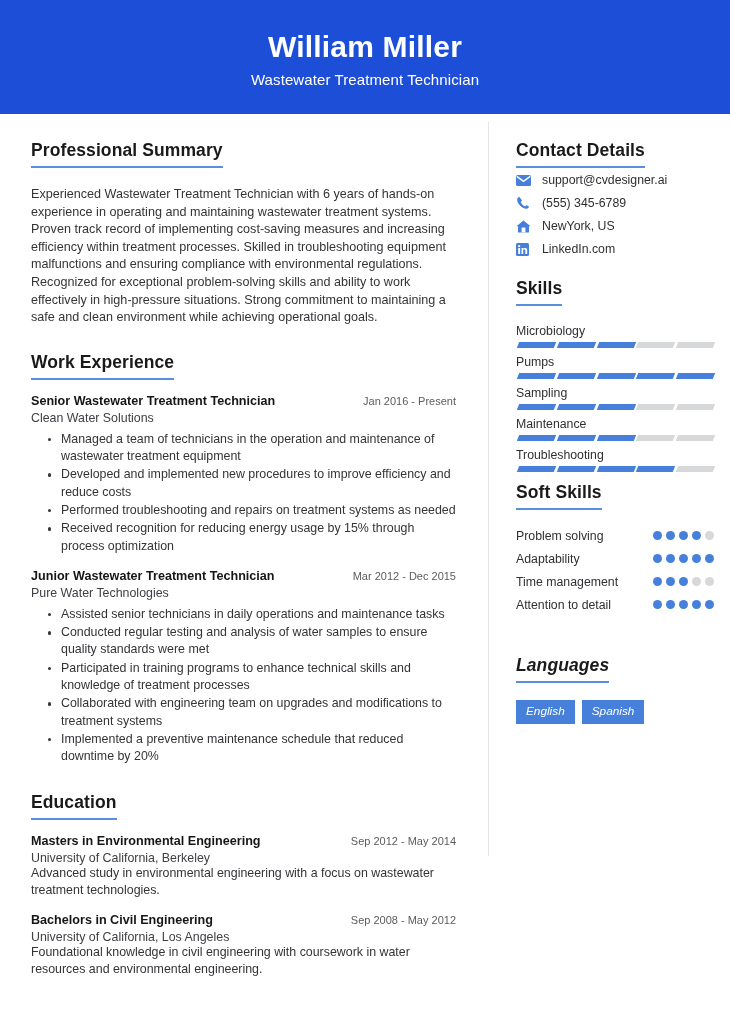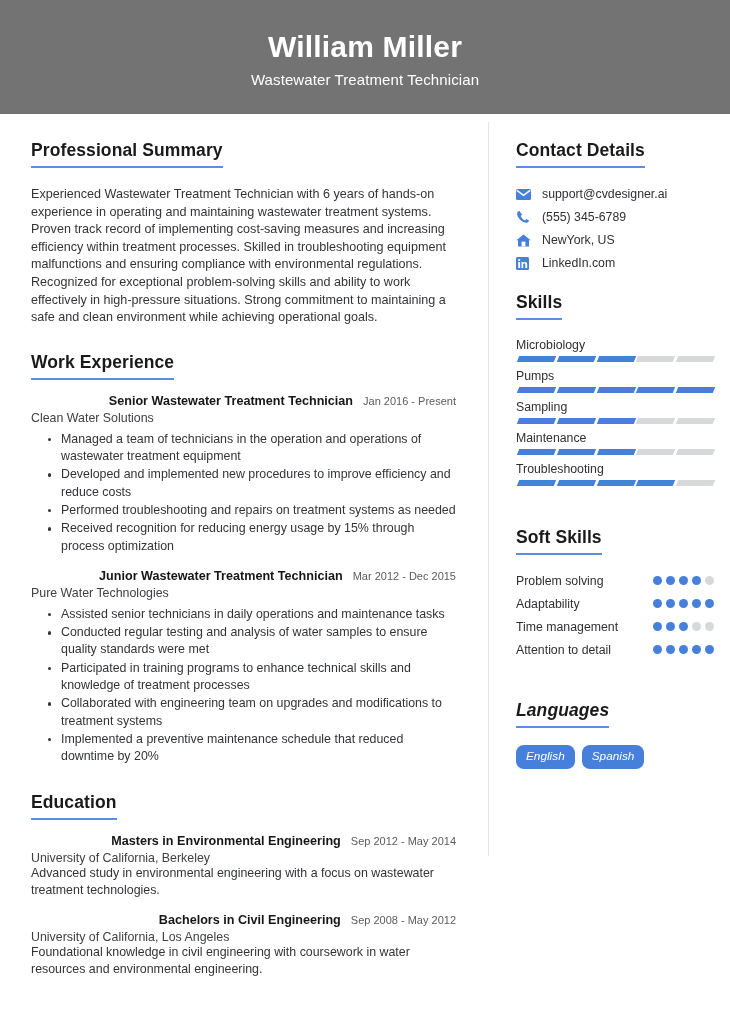--- a/index.html
+++ b/index.html
@@ -17,21 +17,21 @@
     width: 730px;
     height: 1024px;
     background: #ffffff;
     overflow: hidden;
   }
 
   
   .header {
     width: 730px;
     height: 114px;
-    background: #737373;
+    background: #1d4ed8;
     display: flex;
     flex-direction: column;
     align-items: center;
     justify-content: center;
     padding-top: 4px;
   }
   .header-name {
     color: #ffffff;
     font-size: 30px;
     font-weight: bold;
@@ -87,21 +87,21 @@
     font-size: 12.6px;
     line-height: 17.6px;
     color: #333438;
     margin-top: 18px;
   }
 
   
   .entry { margin-top: 14px; }
   .entry-top {
     display: flex;
-    justify-content: flex-end;
+    justify-content: space-between;
     align-items: baseline;
   }
   .entry-title {
     font-size: 12.6px;
     font-weight: bold;
     color: #161617;
   }
   .entry-date {
     font-size: 11px;
     color: #5b5c60;
@@ -140,21 +140,21 @@
     font-size: 12.4px;
     line-height: 17.3px;
     color: #333438;
     margin-top: 0;
   }
 
   .gap-work { margin-top: 25px; }
   .gap-edu  { margin-top: 26px; }
 
   
-  .contact-list { margin-top: 19px; }
+  .contact-list { margin-top: 5px; }
   .contact-row {
     display: flex;
     align-items: center;
     margin-bottom: 9px;
   }
   .contact-icon {
     width: 17px;
     min-width: 17px;
     height: 14px;
     display: flex;
@@ -223,26 +223,26 @@
     margin-top: 17px;
     display: flex;
     gap: 7px;
     flex-wrap: wrap;
   }
   .lang-pill {
     background: #4680DA;
     color: #ffffff;
     font-size: 11.8px;
     padding: 4px 10px 5px 10px;
-    border-radius: 8px;
+    border-radius: 0;
     line-height: 1.25;
   }
 
   .mt-sk { margin-top: 22px; }
-  .mt-soft { margin-top: 41px; }
+  .mt-soft { margin-top: 10px; }
   .mt-lang { margin-top: 42px; font-style: italic; }
 </style>
 </head>
 <body>
 
 <div class="page">
 
   <div class="header">
     <div class="header-name">William Miller</div>
     <div class="header-title">Wastewater Treatment Technician</div>
@@ -264,21 +264,21 @@
           <div class="sec-head">Work Experience</div>
         </div>
 
         <div class="entry">
           <div class="entry-top">
             <div class="entry-title">Senior Wastewater Treatment Technician</div>
             <div class="entry-date">Jan 2016 - Present</div>
           </div>
           <div class="entry-sub">Clean Water Solutions</div>
           <ul class="bullets">
-            <li>Managed a team of technicians in the operation and operations of wastewater treatment equipment</li>
+            <li>Managed a team of technicians in the operation and maintenance of wastewater treatment equipment</li>
             <li>Developed and implemented new procedures to improve efficiency and reduce costs</li>
             <li>Performed troubleshooting and repairs on treatment systems as needed</li>
             <li>Received recognition for reducing energy usage by 15% through process optimization</li>
           </ul>
         </div>
 
         <div class="entry">
           <div class="entry-top">
             <div class="entry-title">Junior Wastewater Treatment Technician</div>
             <div class="entry-date">Mar 2012 - Dec 2015</div>

